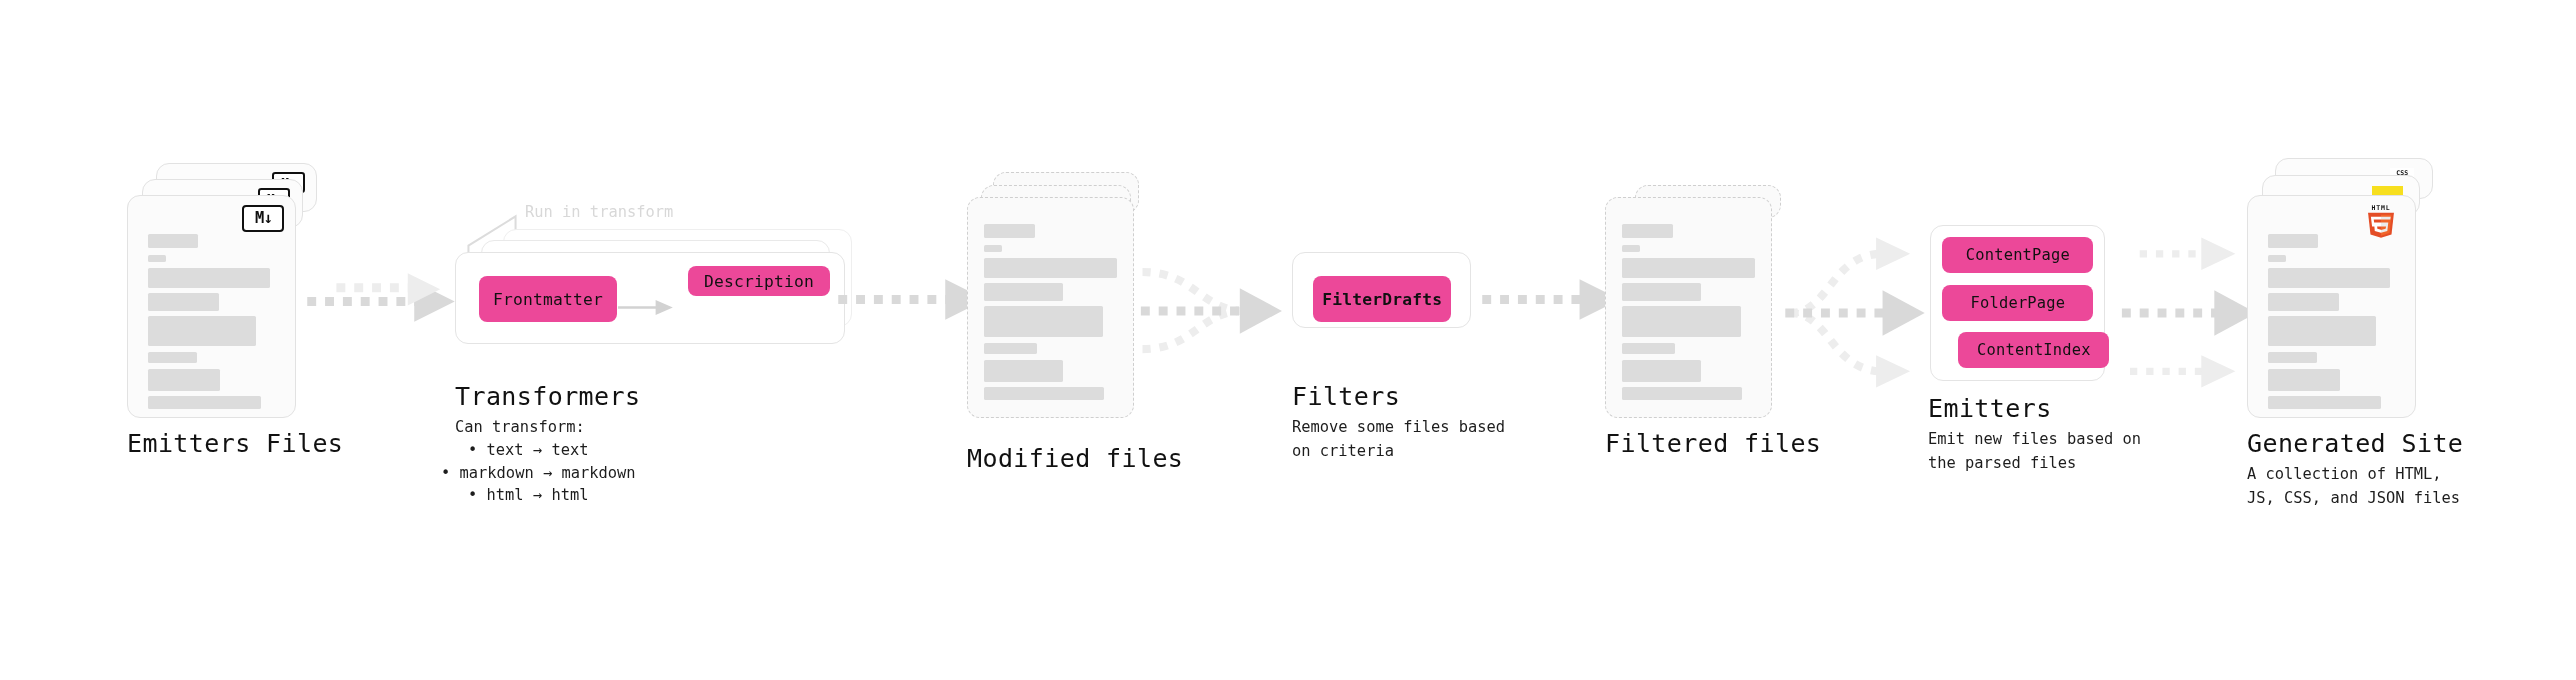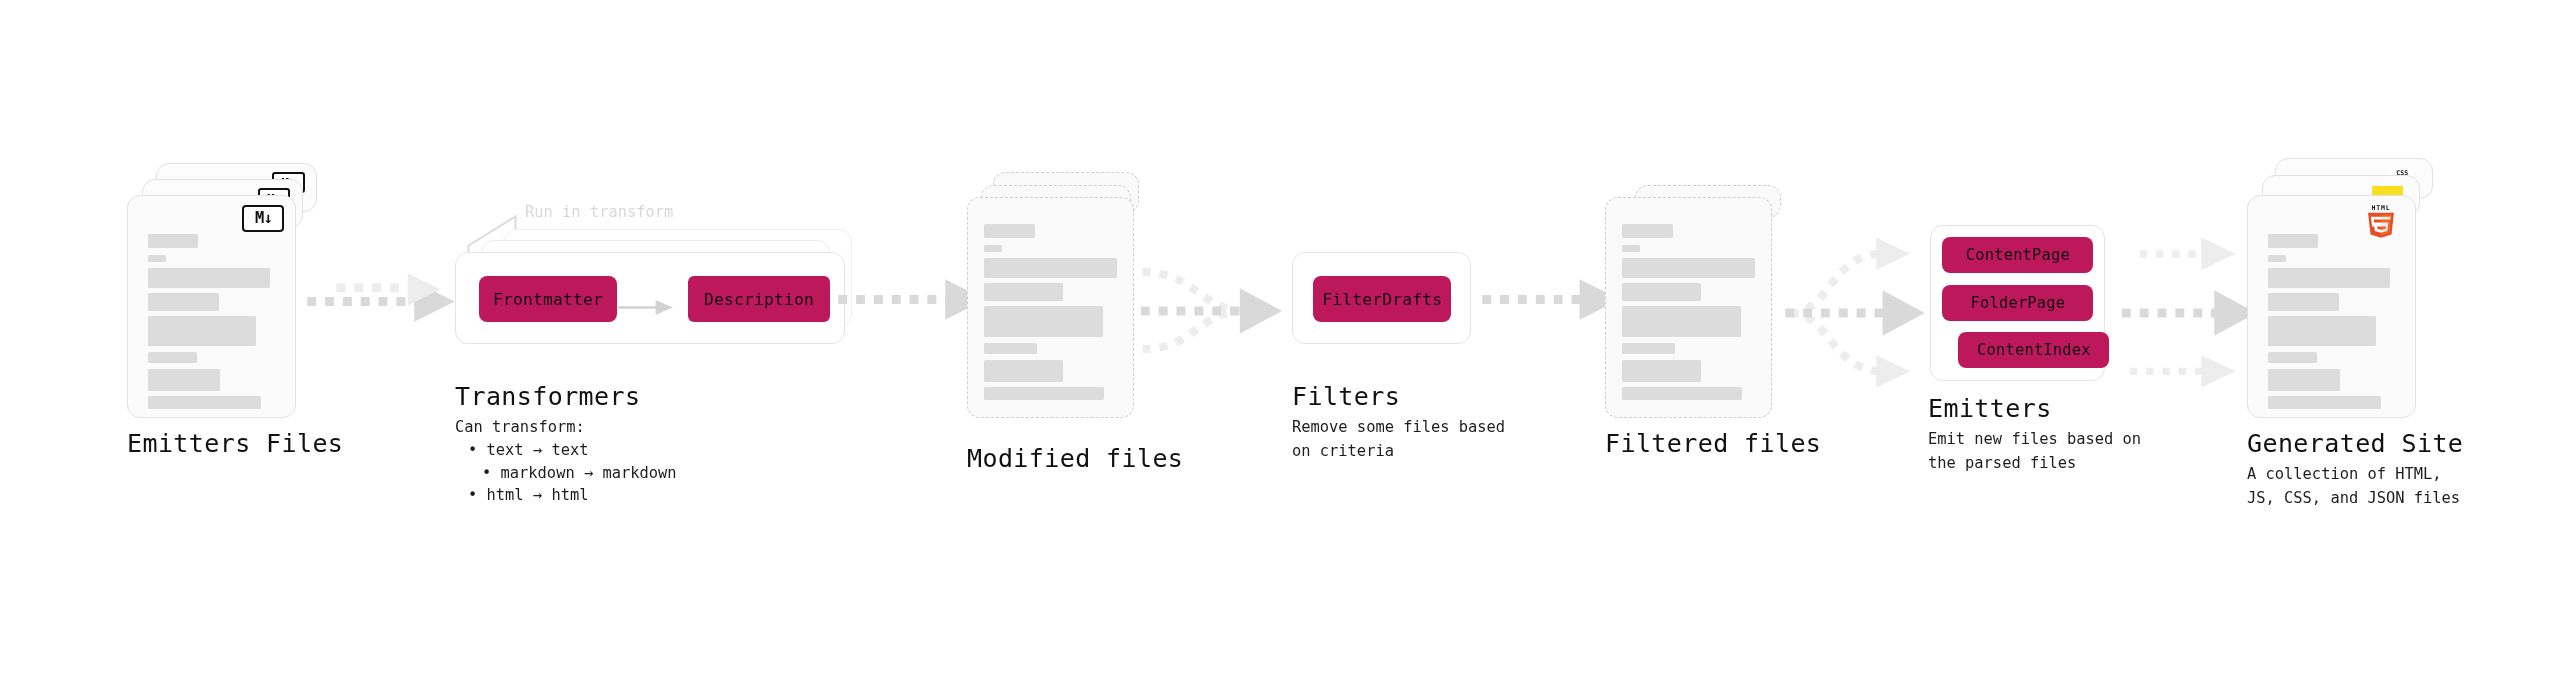--- a/index.html
+++ b/index.html
@@ -55,21 +55,21 @@
   
   .panel{
     position:absolute;box-sizing:border-box;
     border:1.6px solid #e4e4e4;border-radius:13px;background:#ffffff;
   }
   .panel.l1{border-color:#efefef;}
   .panel.l2{border-color:#e9e9e9;}
 
   .pill{
     position:absolute;box-sizing:border-box;
-    background:#be185d;border-radius:8.1px;
+    background:#ec4899;border-radius:8.1px;
     display:flex;align-items:center;justify-content:center;
     font-size:16.3px;color:#111111;white-space:nowrap;letter-spacing:0.2px;
   }
   .pill.g1{background:#eeeeee;color:rgba(17,17,17,0);}
   .pill.g2{background:#e6e6e6;color:rgba(17,17,17,0);}
 
   .run-label{
     position:absolute;font-size:15.4px;color:#d8d8d8;white-space:nowrap;
   }
 
@@ -144,33 +144,33 @@
     <g stroke="#ededed" stroke-width="3" fill="#ededed">
       <line x1="0" y1="8" x2="44" y2="8"></line>
         <polygon points="42,2 56,8 42,14"></polygon>
       <line x1="0" y1="28" x2="44" y2="28"></line>
         <polygon points="42,22 56,28 42,34"></polygon>
     </g>
   </svg>
 
   <div class="panel" style="left:455px;top:252px;width:390px;height:92px;">
     <div class="pill" style="left:23px;top:23px;width:138px;height:46px;">Frontmatter</div>
-    <div class="pill" style="left:232px;top:23px;width:142px;height:46px;border-radius:6px;">Description</div>
+    <div class="pill" style="left:232px;top:13px;width:142px;height:30px;">Description</div>
   </div>
   <svg class="abs" style="left:618px;top:297px;" width="89" height="24.4" viewBox="0 0 110 30">
     <g stroke="#d2d2d2" stroke-width="3" fill="#d2d2d2">
       <line x1="0" y1="13" x2="50" y2="13"></line>
         <polygon points="48,6 64,13 48,20"></polygon>
     </g>
   </svg>
 
   <div class="abs node-title" style="left:455px;top:382px;">Transformers</div>
   <div class="abs node-sub" style="left:455px;top:416px;">Can transform:</div>
   <div class="abs node-sub" style="left:468px;top:439px;">• text → text</div>
-  <div class="abs node-sub" style="left:482px;top:462px;">• markdown → markdown</div>
+  <div class="abs node-sub" style="left:441px;top:462px;">• markdown → markdown</div>
   <div class="abs node-sub" style="left:468px;top:484px;">• html → html</div>
 
   <svg class="abs" style="left:835px;top:275px;" width="154" height="49" viewBox="0 0 190 60">
     <line x1="4" y1="30" x2="140" y2="30" stroke="#d9d9d9" stroke-width="11" stroke-dasharray="11 11"></line>
     <polygon points="136,5 186,30 136,55" fill="#d9d9d9"></polygon>
   </svg>
 
   <div class="abs doc dashed" style="left:993px;top:172px;width:146px;height:41px;"></div>
   <div class="abs doc dashed" style="left:981px;top:185px;width:150px;height:41px;"></div>
   <div class="abs doc dashed" style="left:967px;top:197px;width:167px;height:221px;">
@@ -187,21 +187,21 @@
   </div>
   <div class="abs node-title" style="left:967px;top:444px;">Modified files</div>
 
   <svg class="abs" style="left:1136px;top:258px;" width="150" height="110" viewBox="0 0 185 135">
     <path d="M8,17 C70,17 78,60 128,65" fill="none" stroke="#ededed" stroke-width="10" stroke-dasharray="10 11"></path>
     <path d="M8,112 C70,112 78,68 128,65" fill="none" stroke="#ededed" stroke-width="10" stroke-dasharray="10 11"></path>
     <line x1="6" y1="65" x2="132" y2="65" stroke="#d9d9d9" stroke-width="11" stroke-dasharray="11 11"></line>
     <polygon points="128,37 180,65 128,93" fill="#d9d9d9"></polygon>
   </svg>
 
-  <div class="panel" style="left:1292px;top:252px;width:179px;height:92px;">
+  <div class="panel" style="left:1292px;top:252px;width:179px;height:76px;font-weight:bold;">
     <div class="pill" style="left:20.3px;top:23px;width:138px;height:46px;">FilterDrafts</div>
   </div>
   <div class="abs node-title" style="left:1292px;top:382px;">Filters</div>
   <div class="abs node-sub" style="left:1292px;top:416px;">Remove some files based
 on criteria</div>
 
   <svg class="abs" style="left:1479px;top:275px;" width="146" height="49" viewBox="0 0 180 60">
     <line x1="4" y1="30" x2="128" y2="30" stroke="#d9d9d9" stroke-width="11" stroke-dasharray="11 11"></line>
     <polygon points="124,5 174,30 124,55" fill="#d9d9d9"></polygon>
   </svg>

